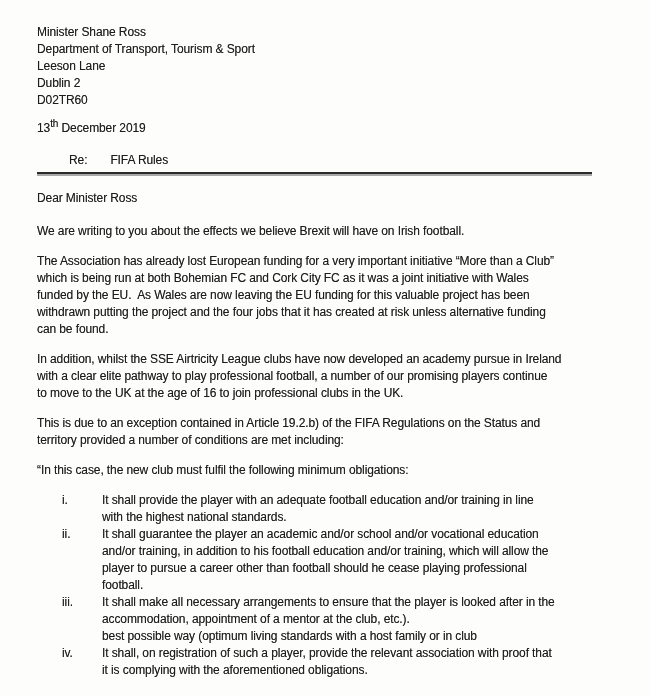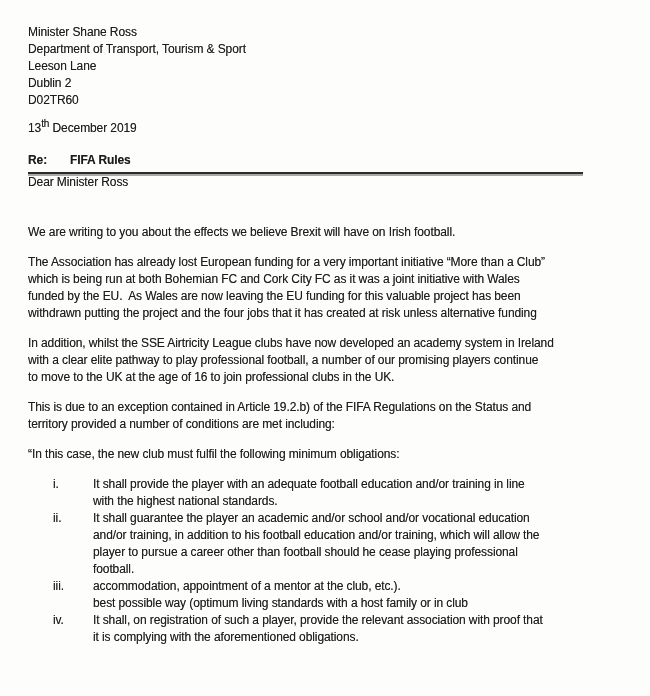--- a/index.html
+++ b/index.html
@@ -27,42 +27,42 @@
   }
   .clip span {
     display: inline-block;
     margin-top: -9px;
     font-size: 11px;
     font-weight: bold;
     letter-spacing: 1.5px;
     color: #2a2a2a;
   }
   .content {
-    padding: 18px 55px 0 28px;
+    padding: 18px 55px 0 37px;
     font-size: 12px;
     letter-spacing: -0.1px;
     line-height: 17px;
   }
   .ln { display: block; white-space: pre; }
   .addr { }
   .date { margin-top: 11px; }
   .date span, .date sup { white-space: pre; margin-top: 36px; }
   .date sup { font-size: 10px; line-height: 0; }
-  .subject { margin-top: 15px; font-weight: bold; }
+  .subject { margin-top: 15px; font-weight: normal; margin-left: 32px; }
   .subj-text { margin-left: 23px; }
   .rule {
     margin-top: 3px;
     height: 2px;
     width: 555px;
     background: #2b2b2b;
     box-shadow: 0 2px 0 #a8a8a8;
   }
-  .salutation { margin-top: 0; }
+  .salutation { margin-top: 16px; }
   .para { margin: 13px 0 0 0; }
-  .first-para { margin-top: 33px; }
+  .first-para { margin-top: 16px; }
   .list { margin-top: 13px; }
   .li { display: flex; }
   .marker { width: 40px; margin-left: 25px; flex-shrink: 0; }
   .li-text { flex: 1; }
 </style>
 </head>
 <body>
 
 <div class="page">
 
@@ -93,24 +93,25 @@
 
     <p class="para first-para">
       <span class="ln">We are writing to you about the effects we believe Brexit will have on Irish football.</span>
     </p>
 
     <p class="para">
       <span class="ln">The Association has already lost European funding for a very important initiative “More than a Club”</span>
       <span class="ln">which is being run at both Bohemian FC and Cork City FC as it was a joint initiative with Wales</span>
       <span class="ln">funded by the EU.  As Wales are now leaving the EU funding for this valuable project has been</span>
       <span class="ln">withdrawn putting the project and the four jobs that it has created at risk unless alternative funding</span>
+      <span class="ln">can be found.</span>
     </p>
 
     <p class="para">
-      <span class="ln">In addition, whilst the SSE Airtricity League clubs have now developed an academy system in Ireland</span>
+      <span class="ln">In addition, whilst the SSE Airtricity League clubs have now developed an academy pursue in Ireland</span>
       <span class="ln">with a clear elite pathway to play professional football, a number of our promising players continue</span>
       <span class="ln">to move to the UK at the age of 16 to join professional clubs in the UK.</span>
     </p>
 
     <p class="para">
       <span class="ln">This is due to an exception contained in Article 19.2.b) of the FIFA Regulations on the Status and</span>
       <span class="ln">territory provided a number of conditions are met including:</span>
     </p>
 
     <p class="para">
@@ -133,20 +134,21 @@
           <span class="ln">It shall guarantee the player an academic and/or school and/or vocational education</span>
           <span class="ln">and/or training, in addition to his football education and/or training, which will allow the</span>
           <span class="ln">player to pursue a career other than football should he cease playing professional</span>
           <span class="ln">football.</span>
         </div>
       </div>
 
       <div class="li">
         <div class="marker">iii.</div>
         <div class="li-text">
+          <span class="ln">It shall make all necessary arrangements to ensure that the player is looked after in the</span>
           <span class="ln">accommodation, appointment of a mentor at the club, etc.).</span>
           <span class="ln">best possible way (optimum living standards with a host family or in club</span>
         </div>
       </div>
 
       <div class="li">
         <div class="marker">iv.</div>
         <div class="li-text">
           <span class="ln">It shall, on registration of such a player, provide the relevant association with proof that</span>
           <span class="ln">it is complying with the aforementioned obligations.</span>

